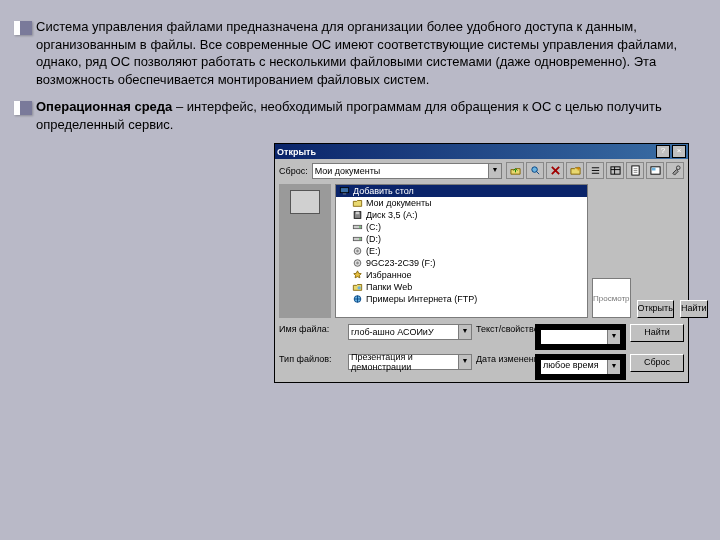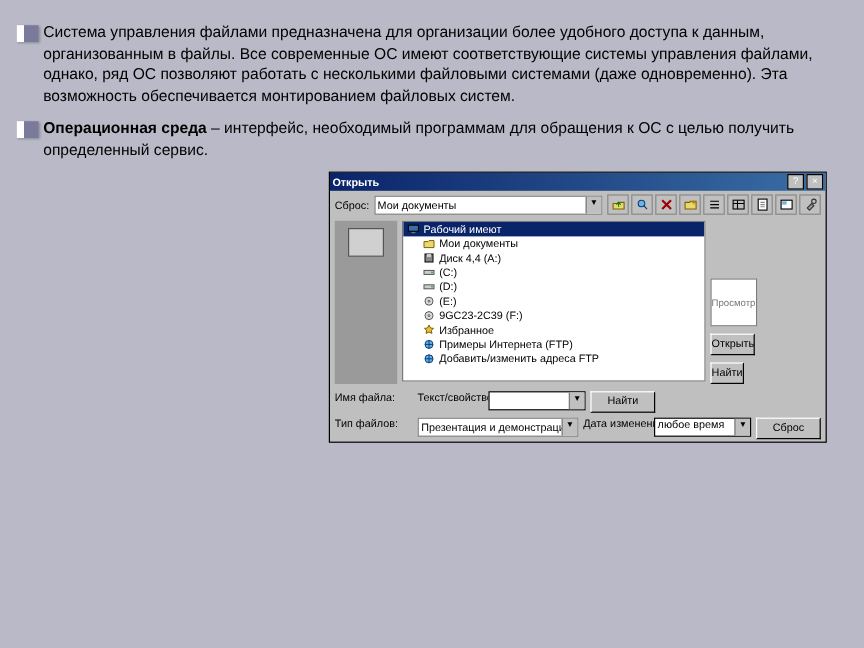--- a/index.html
+++ b/index.html
@@ -122,24 +122,23 @@
     padding: 1px 3px;
     gap: 3px;
     font-size: 9px;
   }
   .tree-row.sel { background: #0a246a; color: #fff; }
   .indent1 { padding-left: 16px; }
   .mini-ico { width: 11px; height: 10px; flex:none; }
   .rightcol {
     width: 92px;
     display: flex;
-    flex-direction: column;
+    flex-direction: row;
     gap: 6px;
-    align-items: flex-start;
-    margin-top: 48px;
+    align-items: flex-end;
   }
   .preview {
     height: 38px;
     background: #fff;
     border: 1px solid #7b7b7b;
     font-size: 8px;
     display:flex; align-items:center; justify-content:center;
     color:#777;
   }
   .btn {
@@ -153,21 +152,21 @@
   }
   .formrow {
     display: flex;
     align-items: flex-start;
     padding: 2px 4px;
     gap: 4px;
   }
   .formrow .lbl { width: 65px; }
   .formrow .combo { flex: 1; }
   .formrow .lbl2 { width: 55px; font-size:9px; white-space:nowrap; }
-  .formrow .combo2 { width: 75px; height:14px; background:#fff; border:1px solid #000000; font-size:9px; padding:0 2px; position:relative;}
+  .formrow .combo2 { width: 75px; height:14px; background:#fff; border:6px solid #000000; font-size:9px; padding:0 2px; position:relative;}
   .formrow .combo2 .drop { position:absolute; right:0; top:0; width:12px; height:100%; background:#c0c0c0; border-left:1px solid #7b7b7b; text-align:center; font-size:7px; line-height:12px;}
   .formrow .btn { width: 52px; flex:none; }
   .status {
     border-top: 1px solid #888;
     padding: 2px 6px;
     font-size: 9px;
   }
   b { font-weight: bold; text-align: center; }
 </style>
 </head>
@@ -262,34 +261,34 @@
         <div class="left">
           <div class="slot"></div>
         </div>
 
         <div class="filepanel">
           <div class="tree-row sel">
             <svg class="mini-ico" viewBox="0 0 12 12">
                 <rect x="1" y="2" width="10" height="6" fill="#3a6ea5" stroke="#000"></rect>
                 <rect x="4" y="9" width="4" height="1" fill="#888"></rect>
               </svg>
-            <span>Рабочий имеют</span>
+            <span>Добавить стол</span>
           </div>
           <div class="tree-row indent1">
             <svg class="mini-ico" viewBox="0 0 12 12">
                 <path d="M1 4h4l1-1h5v7H1z" fill="#e8d870" stroke="#806000"></path>
               </svg>
             <span>Мои документы</span>
           </div>
           <div class="tree-row indent1">
             <svg class="mini-ico" viewBox="0 0 12 12">
                 <rect x="2" y="2" width="8" height="8" fill="#888" stroke="#000"></rect>
                 <rect x="4" y="2" width="4" height="3" fill="#ccc"></rect>
               </svg>
-            <span>Диск 4,4 (A:)</span>
+            <span>Диск 3,5 (A:)</span>
           </div>
           <div class="tree-row indent1">
             <svg class="mini-ico" viewBox="0 0 12 12">
                 <rect x="1" y="4" width="10" height="4" fill="#ccc" stroke="#555"></rect>
                 <circle cx="9" cy="6" r="0.8" fill="#0a0"></circle>
               </svg>
             <span>(C:)</span>
           </div>
           <div class="tree-row indent1">
             <svg class="mini-ico" viewBox="0 0 12 12">
@@ -313,45 +312,49 @@
             <span>9GC23-2C39 (F:)</span>
           </div>
           <div class="tree-row indent1">
             <svg class="mini-ico" viewBox="0 0 12 12">
                 <path d="M6 1l1.5 3 3 .4-2.2 2 .6 3L6 8l-2.9 1.4.6-3L1.5 4.4l3-.4z" fill="#e8c040" stroke="#806000"></path>
               </svg>
             <span>Избранное</span>
           </div>
           <div class="tree-row indent1">
             <svg class="mini-ico" viewBox="0 0 12 12">
+                <path d="M1 4h4l1-1h5v7H1z" fill="#e8d870" stroke="#806000"></path>
+                <circle cx="8" cy="7" r="2" fill="#6bb3e0"></circle>
+              </svg>
+            <span>Папки Web</span>
+          </div>
+          <div class="tree-row indent1">
+            <svg class="mini-ico" viewBox="0 0 12 12">
                 <circle cx="6" cy="6" r="4" fill="#6bb3e0" stroke="#004080"></circle>
                 <path d="M2 6h8M6 2v8" stroke="#004080"></path>
               </svg>
             <span>Примеры Интернета (FTP)</span>
-          </div>
-          <div class="tree-row indent1">
-            <svg class="mini-ico" viewBox="0 0 12 12">
-                <circle cx="6" cy="6" r="4" fill="#6bb3e0" stroke="#004080"></circle>
-                <path d="M2 6h8M6 2v8" stroke="#004080"></path>
-              </svg>
-            <span>Добавить/изменить адреса FTP</span>
           </div>
         </div>
 
         <div class="rightcol">
           <div class="preview">
               <span>Просмотр</span>
             </div>
           <div class="btn">Открыть</div>
           <div class="btn">Найти</div>
         </div>
       </div>
 
       <div class="formrow">
         <span class="lbl">Имя файла:</span>
+        <div class="combo">
+          <span>глоб-ашно АСОИиУ</span>
+          <div class="drop">▼</div>
+        </div>
         <span class="lbl2">Текст/свойство:</span>
         <div class="combo2">
           <span></span>
           <div class="drop">▼</div>
         </div>
         <div class="btn">Найти</div>
       </div>
 
       <div class="formrow">
         <span class="lbl">Тип файлов:</span>

